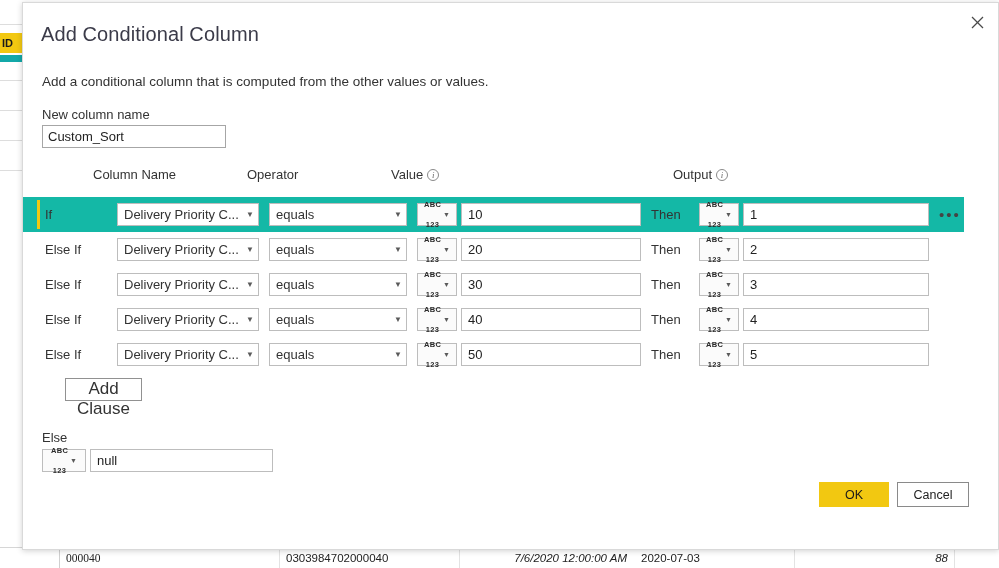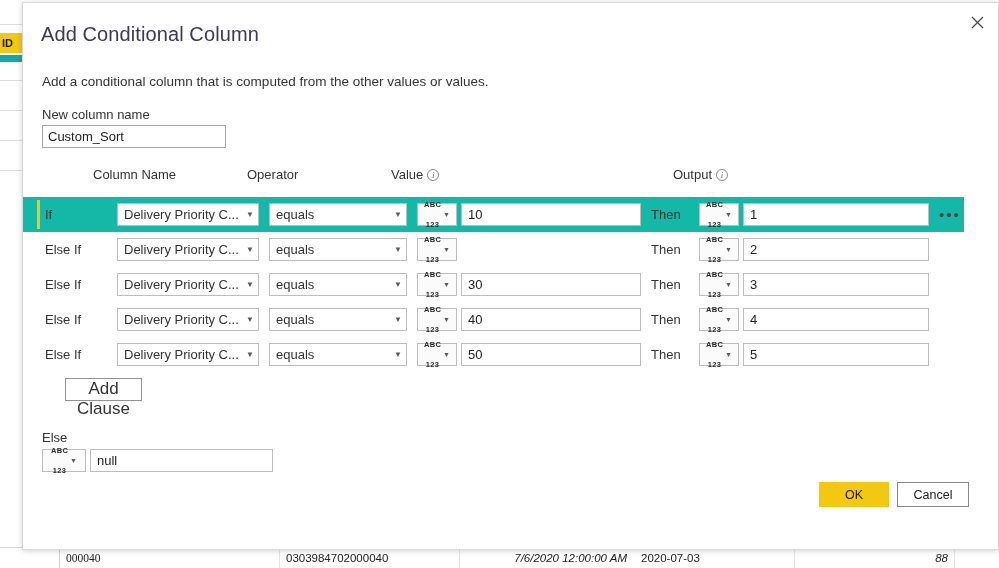--- a/index.html
+++ b/index.html
@@ -537,20 +537,21 @@
         <span class="sel-text">equals</span>
         <span class="caret">▼</span>
       </div>
       <div class="typebox type-value">
         <span class="abc123">
             <span>ABC</span>
             <span>123</span>
           </span>
         <span class="caret">▼</span>
       </div>
+      <input class="txtbox txt-value" type="text" value="20" style="">
       <div class="kw then">Then</div>
       <div class="typebox type-output">
         <span class="abc123">
             <span>ABC</span>
             <span>123</span>
           </span>
         <span class="caret">▼</span>
       </div>
       <input class="txtbox txt-output" type="text" value="2" style="">
       <div class="ellipsis-btn"></div>

